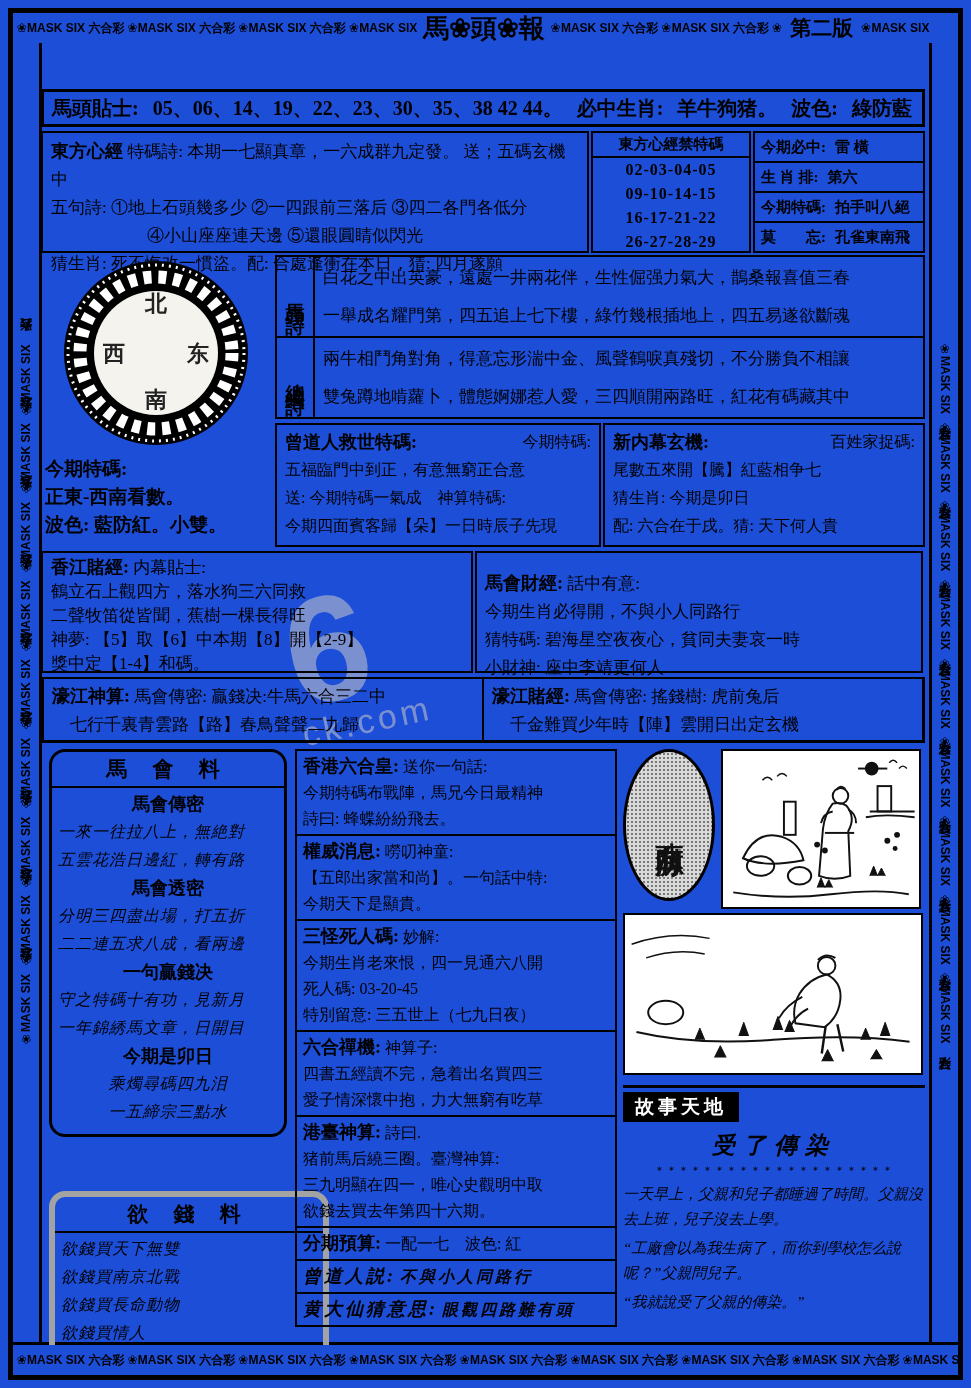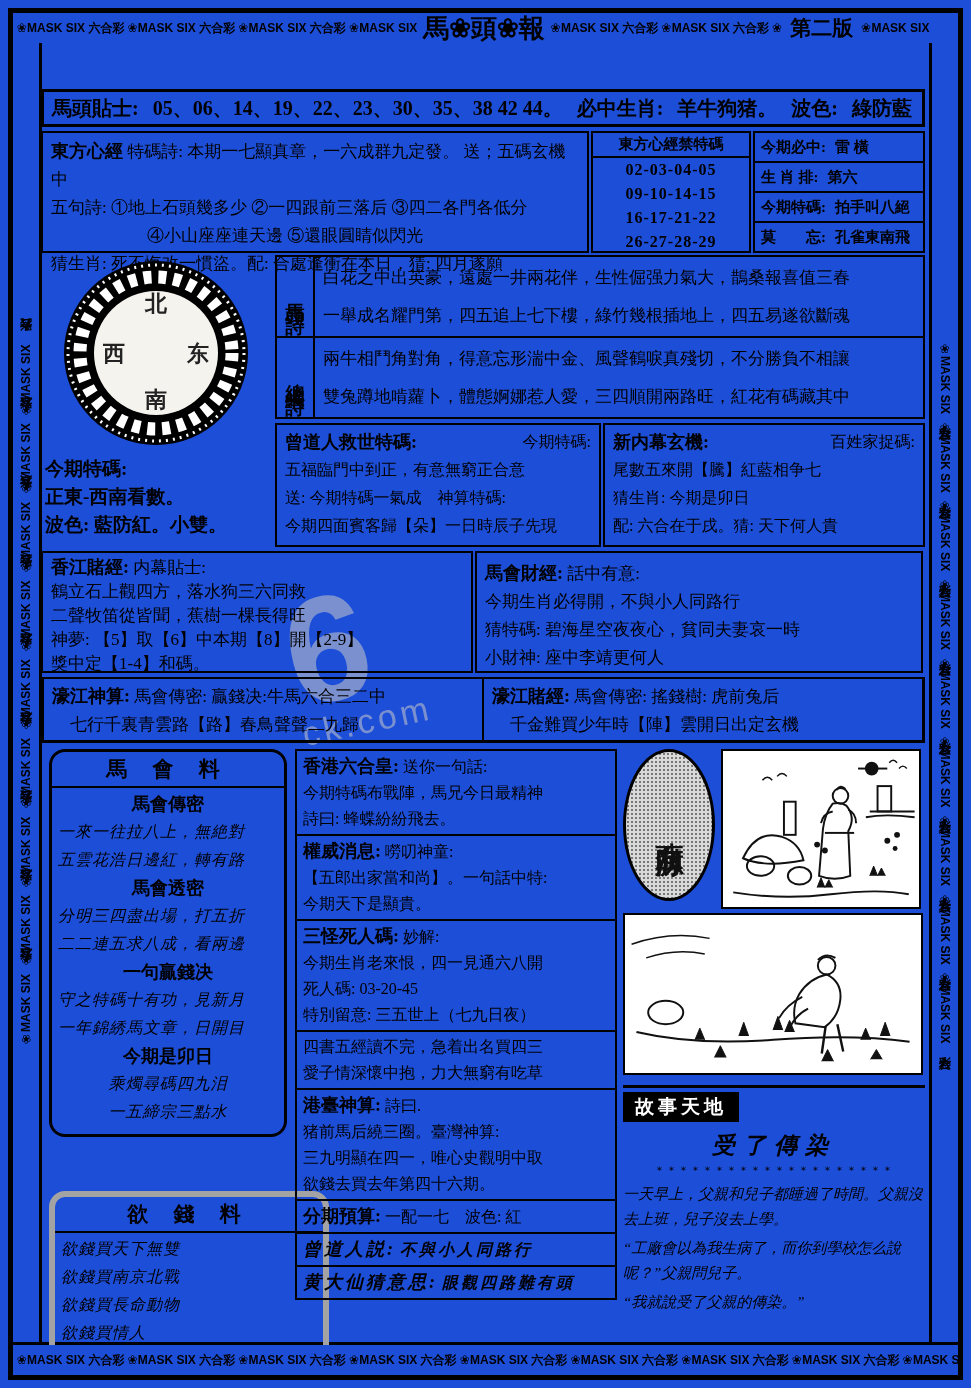--- a/index.html
+++ b/index.html
@@ -54,21 +54,21 @@
   .vlabel{width:36px;border-right:2px solid #000;display:flex;align-items:center;justify-content:center;
           writing-mode:vertical-rl;font-weight:bold;font-size:19px;letter-spacing:6px;}
   .plines{flex:1;display:flex;flex-direction:column;justify-content:space-around;padding:2px 8px;}
   .plines div{font-size:17px;white-space:nowrap;overflow:hidden;}
   
   #zeng{top:340px;left:236px;width:326px;height:124px;padding:3px 8px;font-size:16px;line-height:28px;}
   #xinneimu{top:340px;left:564px;width:322px;height:124px;padding:3px 8px;font-size:16px;line-height:28px;}
   .twocol{display:flex;justify-content:space-between;}
   
   #xiangjiang{top:468px;left:2px;width:432px;height:122px;padding:2px 8px;font-size:17px;line-height:24px;}
-  #mahuicj{top:468px;left:436px;width:448px;height:122px;padding:6px 8px;font-size:17px;line-height:28px;}
+  #mahuicj{top:468px;left:436px;width:448px;height:122px;padding:16px 8px;font-size:17px;line-height:28px;}
   
   #haorow{top:594px;left:2px;width:884px;height:66px;display:flex;border-top:2px solid #000;border-bottom:3px solid #000;border-left:none;border-right:none;border-style:solid;border-color:#000;}
   .haocell{flex:1;padding:3px 8px;font-size:17px;line-height:28px;}
   .haocell.l{border-right:2px solid #000;}
   .haocell .sub{padding-left:18px;}
   
   #maliao{top:666px;left:10px;width:238px;height:388px;border:3px solid #000;border-radius:16px;overflow:hidden;}
   #yuqian{top:1108px;left:10px;width:280px;height:238px;border:6px solid #a3a3a3;border-radius:16px;overflow:hidden;}
   .rtitle{text-align:center;font-weight:bold;font-size:21px;letter-spacing:10px;border-bottom:2px solid #000;padding:3px 0;}
   .rbody{padding:2px 6px;}
@@ -302,20 +302,22 @@
           <div class="line">今期天下是顯貴。</div>
         </div>
         <div class="msec">
           <div><span class="sec-title">三怪死人碼:</span>
                <span>妙解:</span></div>
           <div class="line">今期生肖老來恨，四一見通六八開</div>
           <div class="line">死人碼: 03-20-45</div>
           <div class="line">特別留意: 三五世上（七九日夜）</div>
         </div>
         <div class="msec">
+          <div><span class="sec-title">六合禪機:</span>
+               <span>神算子:</span></div>
           <div class="line">四書五經讀不完，急着出名買四三</div>
           <div class="line">愛子情深懷中抱，力大無窮有吃草</div>
         </div>
         <div class="msec">
           <div><span class="sec-title">港臺神算:</span>
                <span>詩曰.</span></div>
           <div class="line">猪前馬后繞三圈。臺灣神算:</div>
           <div class="line">三九明顯在四一，唯心史觀明中取</div>
           <div class="line">欲錢去買去年第四十六期。</div>
         </div>

